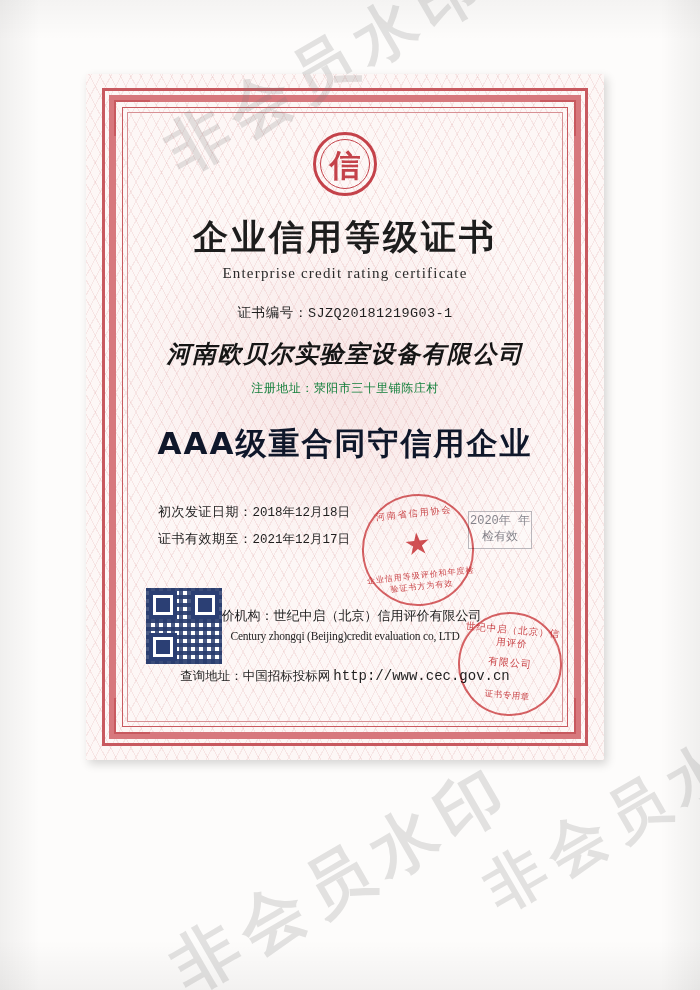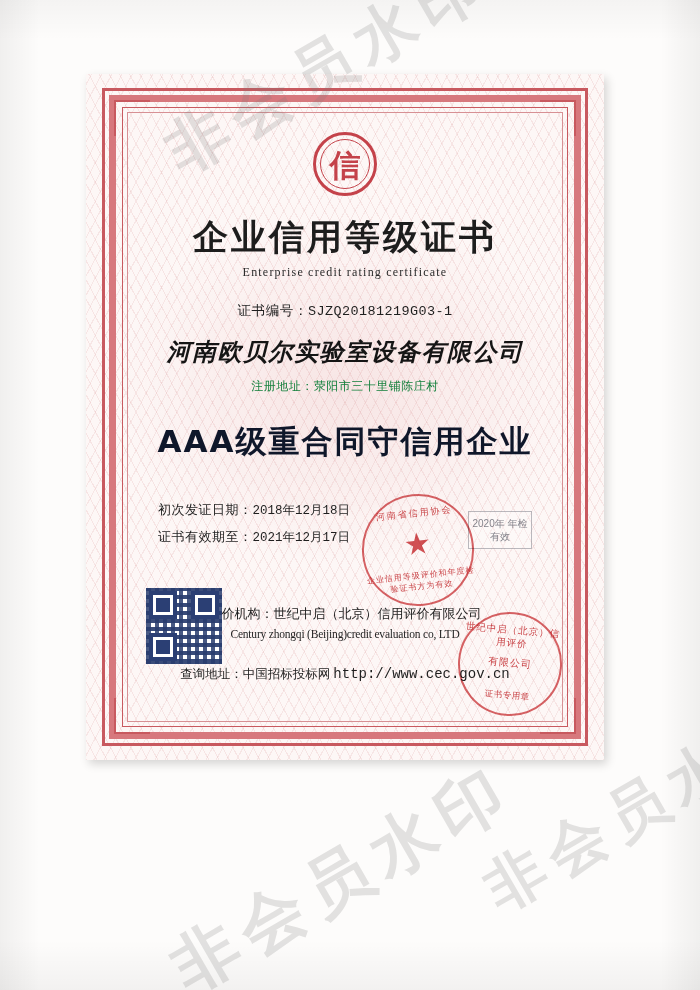--- a/index.html
+++ b/index.html
@@ -122,21 +122,21 @@
     margin-top: 18px;
     font-family: Liberation Mono, monospace;
     font-weight: bold;
     font-size: 35px;
     letter-spacing: 3px;
     color: #1d1d1d;
   }
   .sub-title {
     margin-top: 4px;
     font-family: "Liberation Serif", serif;
-    font-size: 12px;
+    font-size: 15px;
     letter-spacing: 1.2px;
     color: #2a2a2a;
   }
 
   .cert-no {
     margin-top: 22px;
     font-size: 13.5px;
     letter-spacing: .6px;
     color: #1f1f1f;
   }
@@ -305,22 +305,22 @@
     letter-spacing: .5px;
   }
   #anniversary-box {
     position: absolute;
     left: 382px;
     top: 437px;
     width: 62px;
     height: 36px;
     border: 1px solid rgba(120,120,130,.5);
     color: rgba(90,90,100,.75);
-    font-size: 10px;
-    font-family: Liberation Sans, sans-serif;
+    font-size: 12px;
+    font-family: Liberation Mono, monospace;
     display: flex;
     align-items: center;
     justify-content: center;
     text-align: center;
     line-height: 1.3;
     background: rgba(255,255,255,.25);
   }
 
   
   #watermark {

